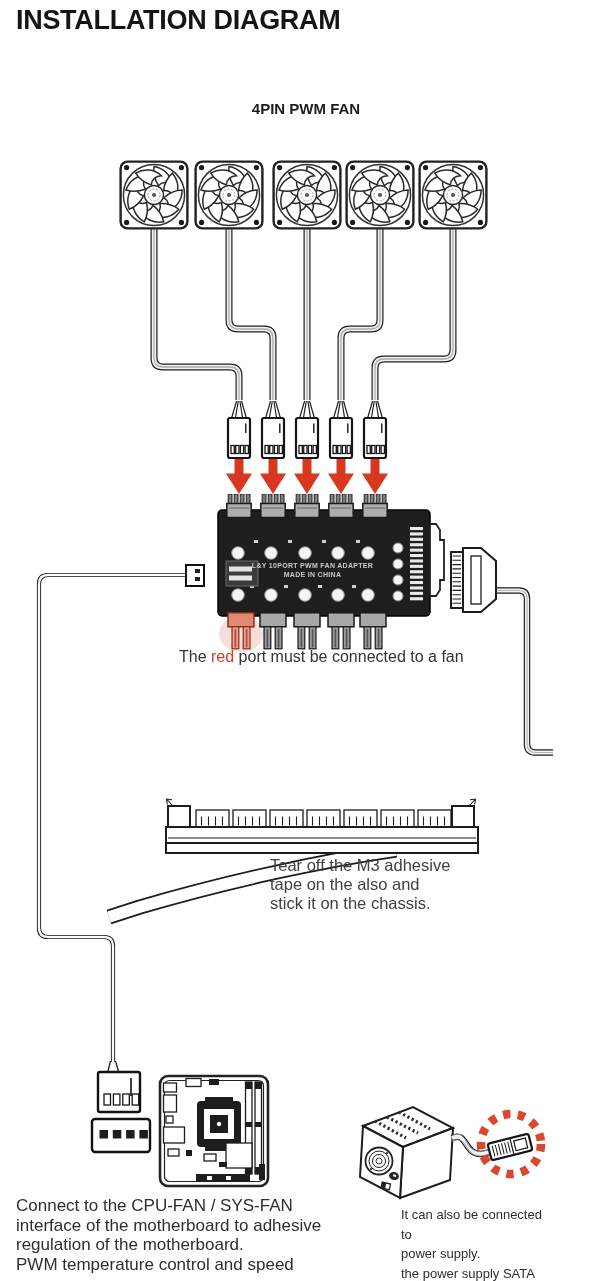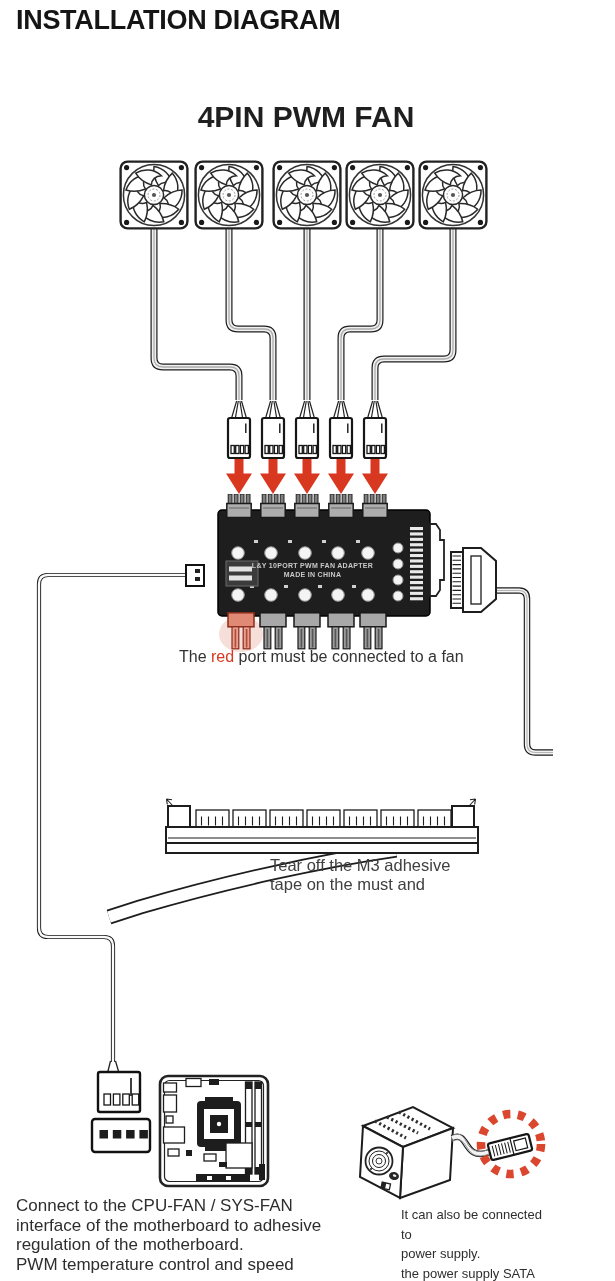--- a/index.html
+++ b/index.html
@@ -3,21 +3,21 @@
 <meta charset="utf-8">
 <style>
   html,body{margin:0;padding:0;background:#fff;}
   .canvas{position:relative;width:553px;height:1281px;background:#fff;overflow:hidden;
           font-family:"Liberation Sans",sans-serif;}
   svg{position:absolute;left:0;top:0;}
 
   
   .txt{position:absolute;color:#333;}
   .title{left:16px;top:5px;font-size:27px;font-weight:800;letter-spacing:-0.3px;color:#151515;}
-  .subtitle{left:156px;top:100px;width:300px;text-align:center;font-size:30px;font-weight:700;color:#1f1f1f;}
+  .subtitle{left:156px;top:100px;width:300px;text-align:center;font-size:15px;font-weight:700;color:#1f1f1f;}
   .cap-red{left:179px;top:648px;font-size:16px;white-space:nowrap;color:#333;}
   .red-word{color:var(--accent-red,#d8381f);}
   .cap-tape{left:270px;top:856px;font-size:16.5px;line-height:19px;color:#404040;}
   .cap-mb{left:16px;top:1196px;font-size:17px;line-height:19.5px;color:#2e2e2e;}
   .cap-psu{left:401px;top:1205px;font-size:13px;line-height:19.5px;color:#2e2e2e;}
   .board-print{left:225px;top:562px;width:175px;text-align:center;font-size:7px;line-height:8.5px;
                font-weight:700;letter-spacing:.3px;color:#c9c9c9;}
 
   
   .co{fill:none;stroke:#1c1c1c;stroke-width:7;stroke-linejoin:round;}
@@ -406,21 +406,22 @@
 
 <div class="txt board-print">
   <div>L&amp;Y 10PORT PWM FAN ADAPTER</div>
   <div>MADE IN CHINA</div>
 </div>
 
 <div class="txt cap-red"><span>The </span><span class="red-word">red</span><span> port must be connected to a fan</span></div>
 
 <div class="txt cap-tape">
   <div>Tear off the M3 adhesive</div>
-  <div>tape on the must and</div>
+  <div>tape on the also and</div>
+  <div>stick it on the chassis.</div>
 </div>
 
 <div class="txt cap-mb">
   <div>Connect to the CPU-FAN / SYS-FAN</div>
   <div>interface of the motherboard to adhesive</div>
   <div>regulation of the motherboard.</div>
   <div>PWM temperature control and speed</div>
 </div>
 
 <div class="txt cap-psu">

